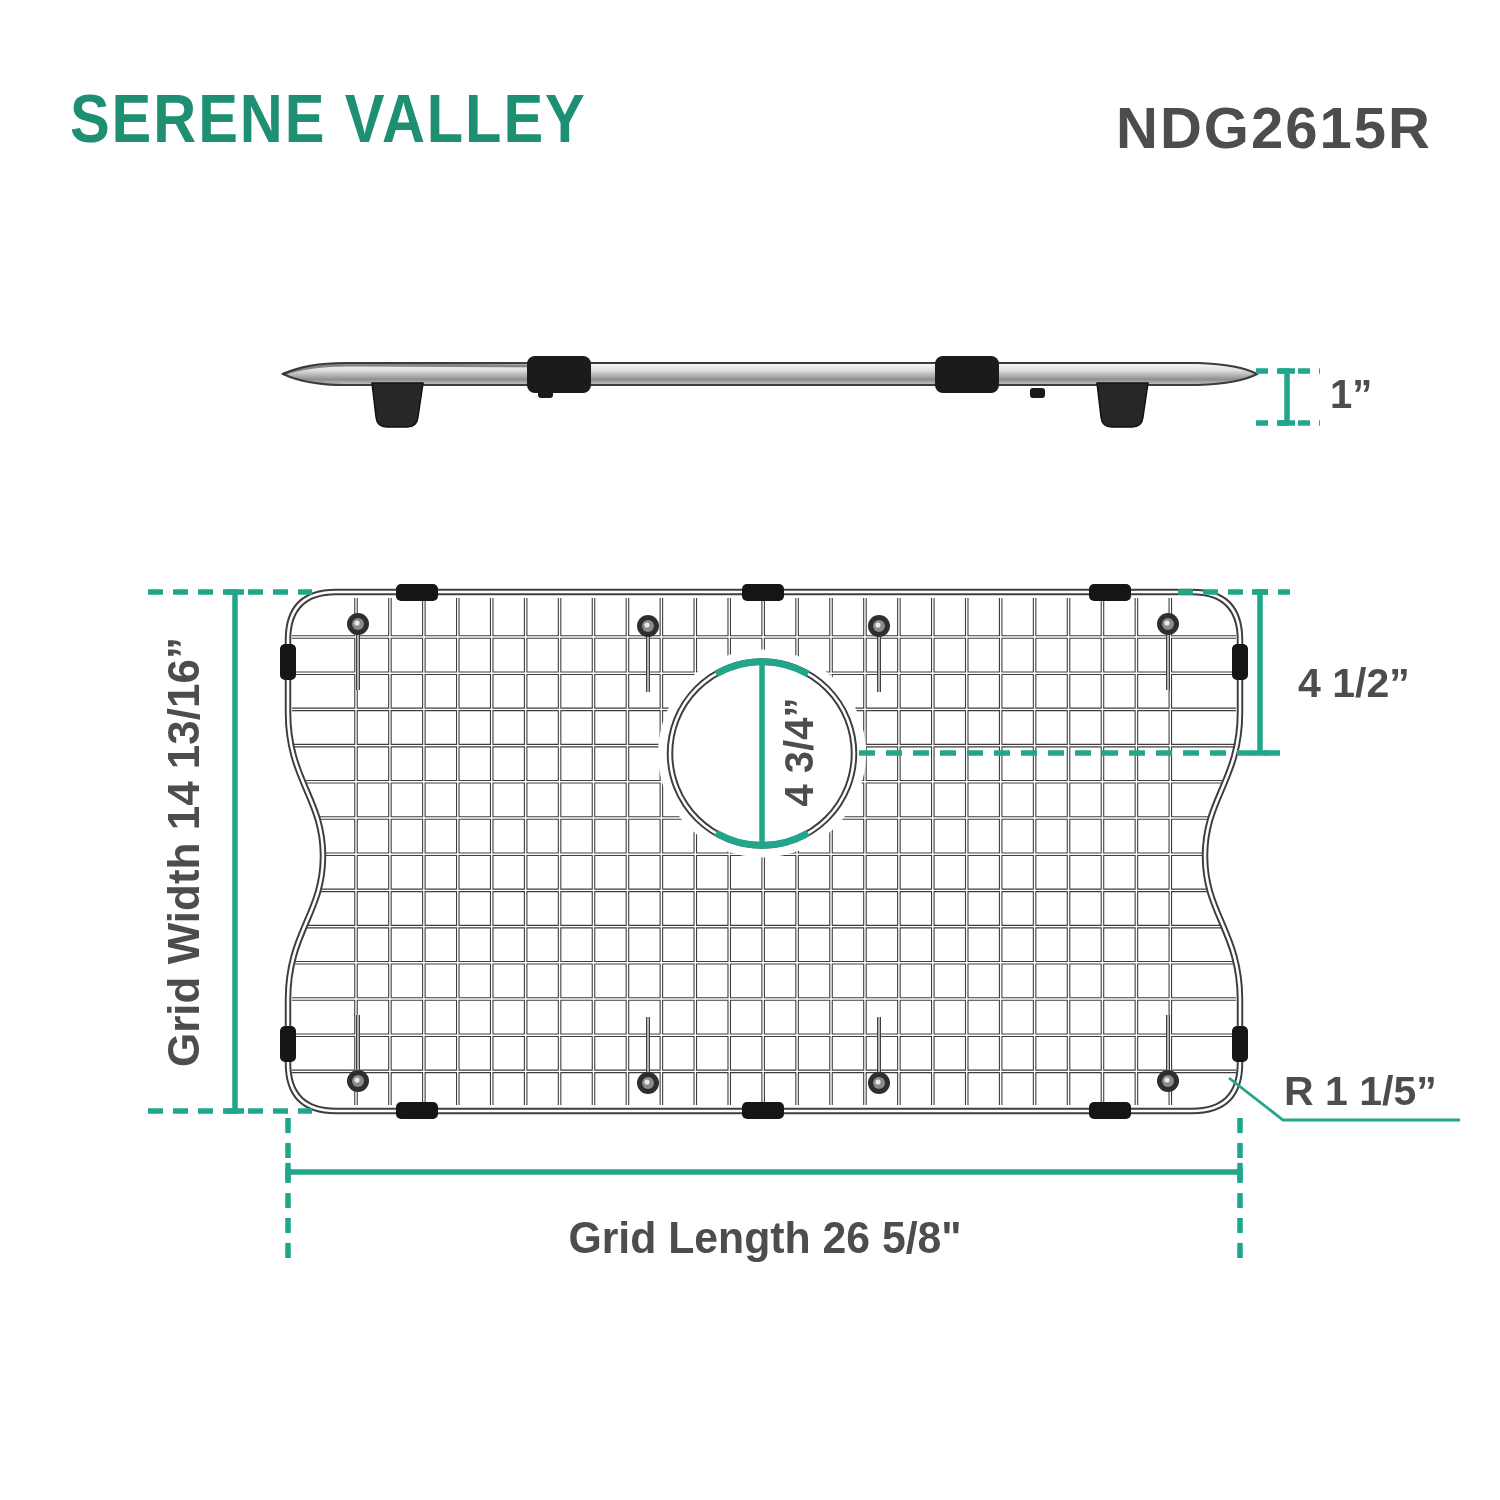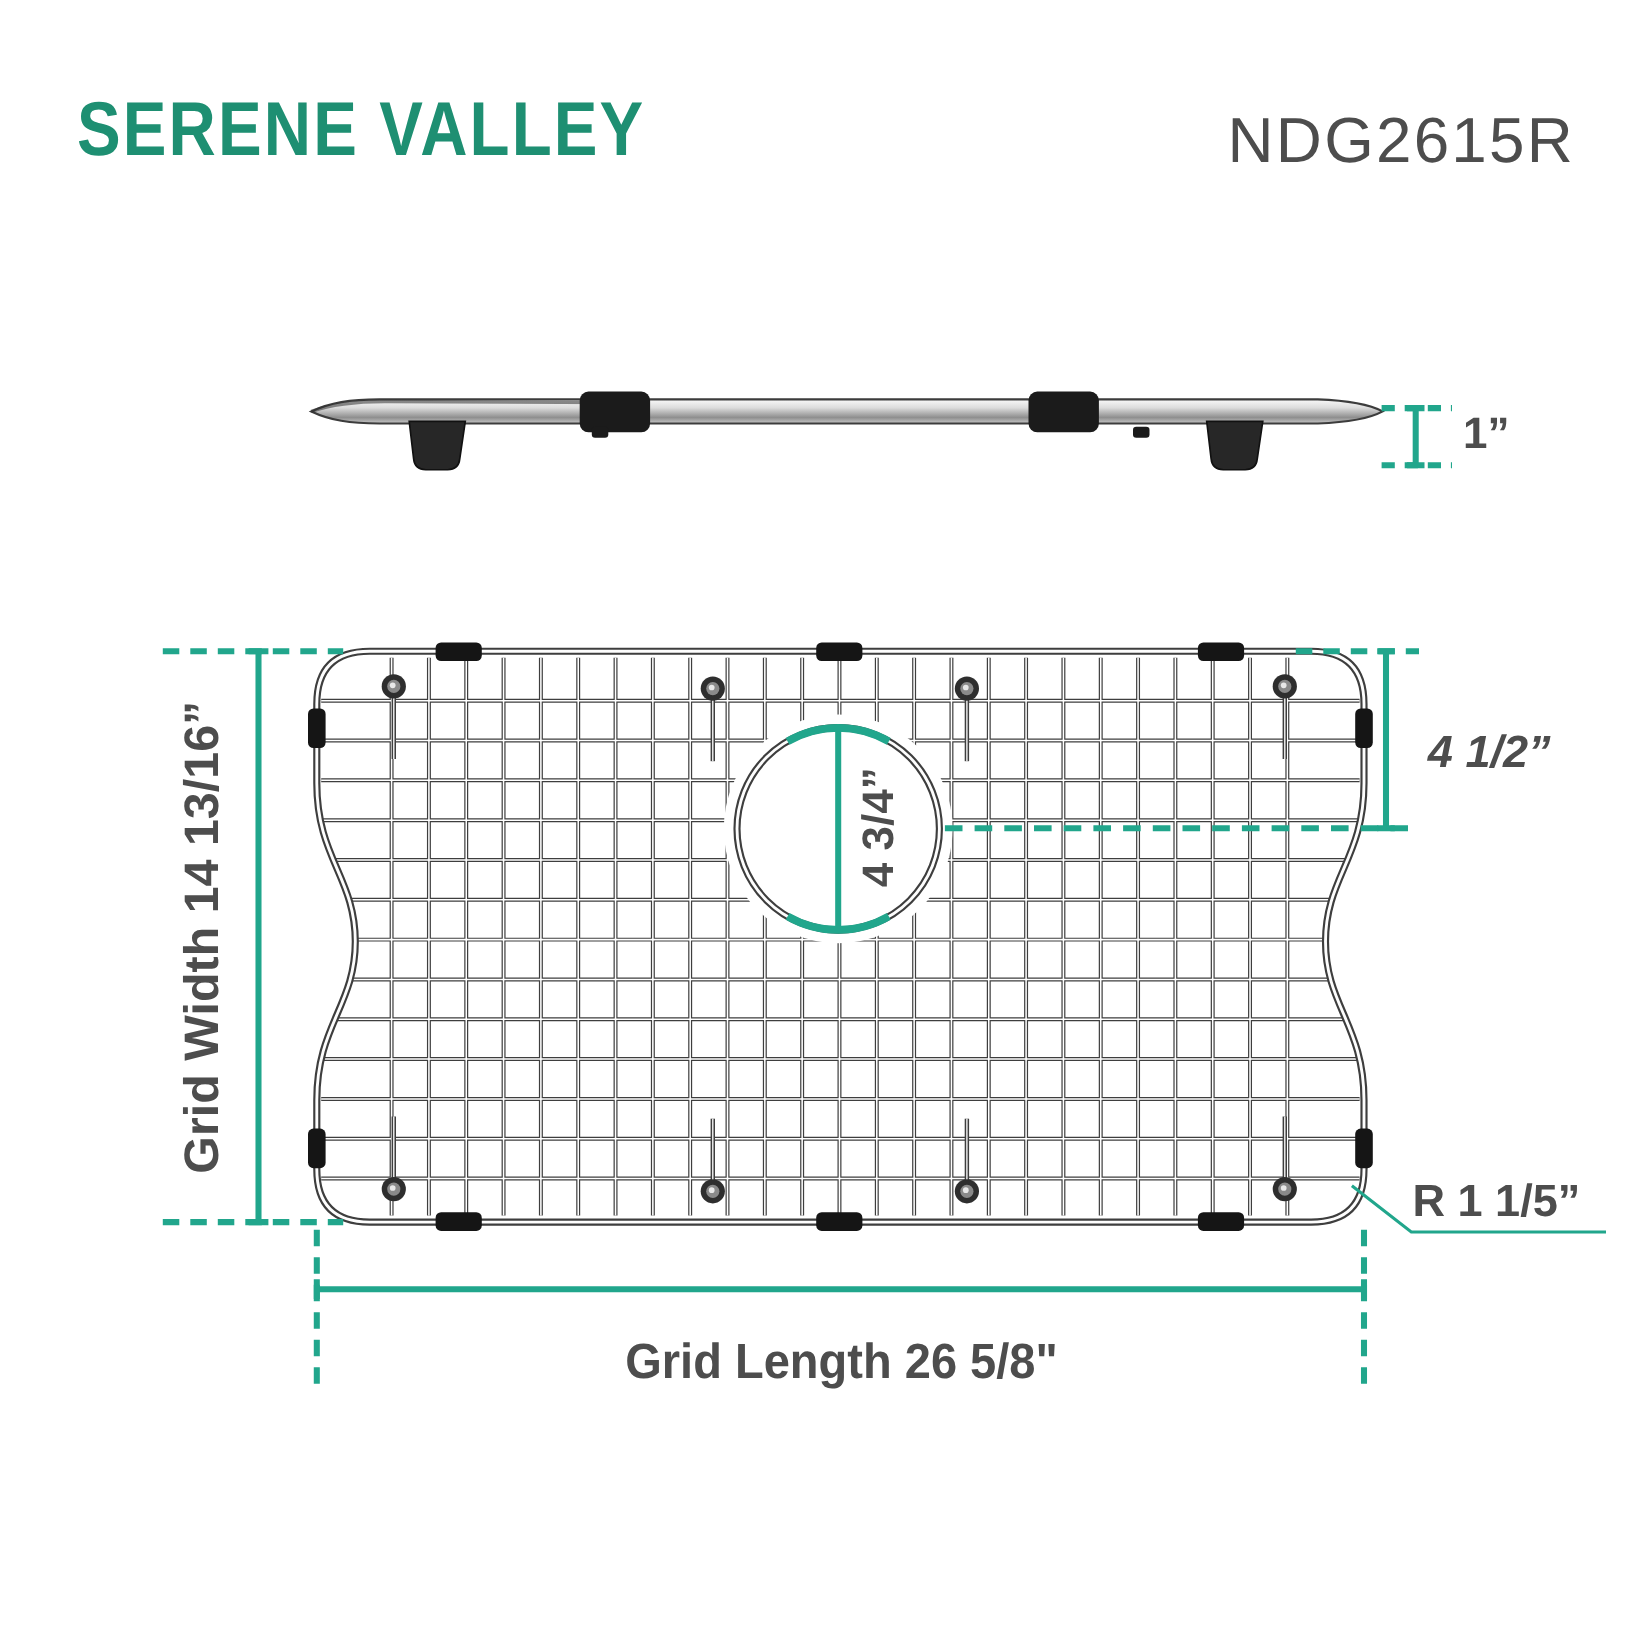--- a/index.html
+++ b/index.html
@@ -7,24 +7,24 @@
        font-family:"Liberation Sans", sans-serif;}
   :root{
     --teal:#21A68C;
     --logo:#1E8F72;
     --gray:#4D4D4D;
   }
   .abs{position:absolute;}
   .label{color:var(--gray);font-weight:bold;white-space:nowrap;}
   #logo{left:70px;top:78px;font-size:62px;font-weight:bold;color:var(--logo);
         letter-spacing:2px;transform:scale(.96,1.12);transform-origin:left top;}
-  #model{left:1116px;top:94px;font-size:58px;font-weight:normal;color:var(--gray);
+  #model{left:1116px;top:94px;font-size:58px;font-weight:bold;color:var(--gray);
          letter-spacing:2px;}
   #dim-height{left:1330px;top:372px;font-size:40px;}
-  #dim-offset{left:1298px;top:660px;font-size:41px;font-style:italic;}
+  #dim-offset{left:1298px;top:660px;font-size:41px;}
   #dim-radius{left:1284px;top:1068px;font-size:41px;}
   #dim-diameter{left:799px;top:752px;font-size:40px;
       transform:translate(-50%,-50%) rotate(-90deg);}
   #dim-width{left:184px;top:852px;font-size:44px;
       transform:translate(-50%,-50%) rotate(-90deg);}
   #dim-length{left:765px;top:1238px;font-size:45px;
       transform:translate(-50%,-50%) scale(.95,1);}
   svg{position:absolute;left:0;top:0;}
 </style>
 </head>

